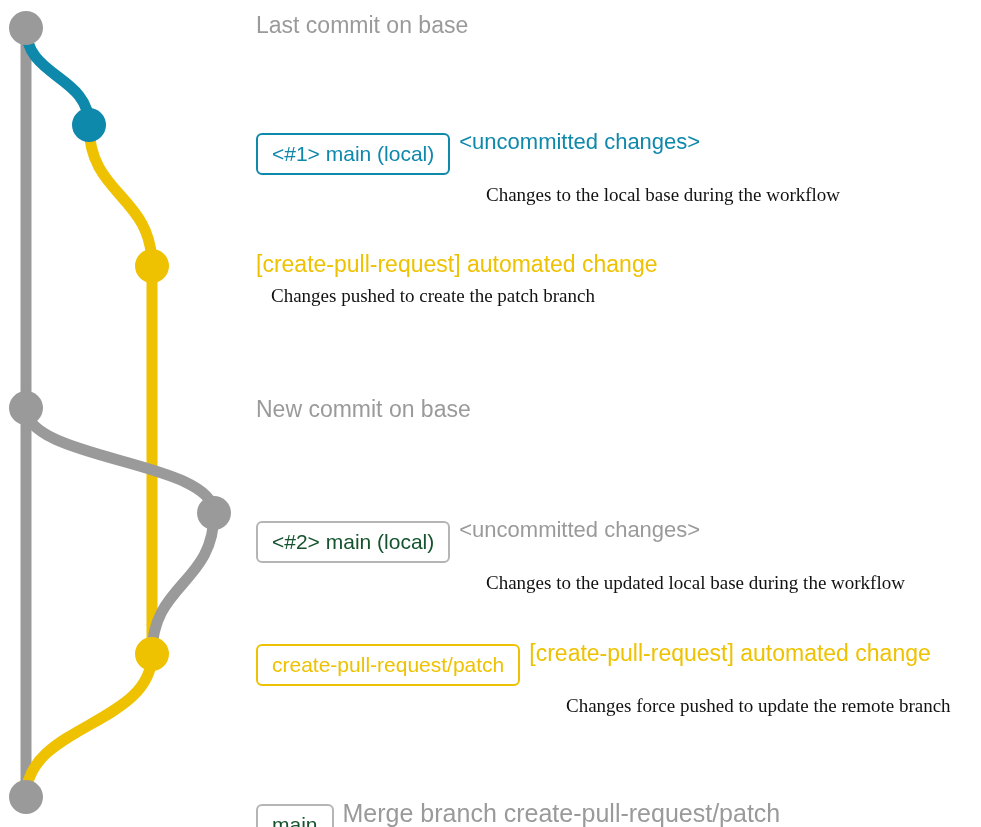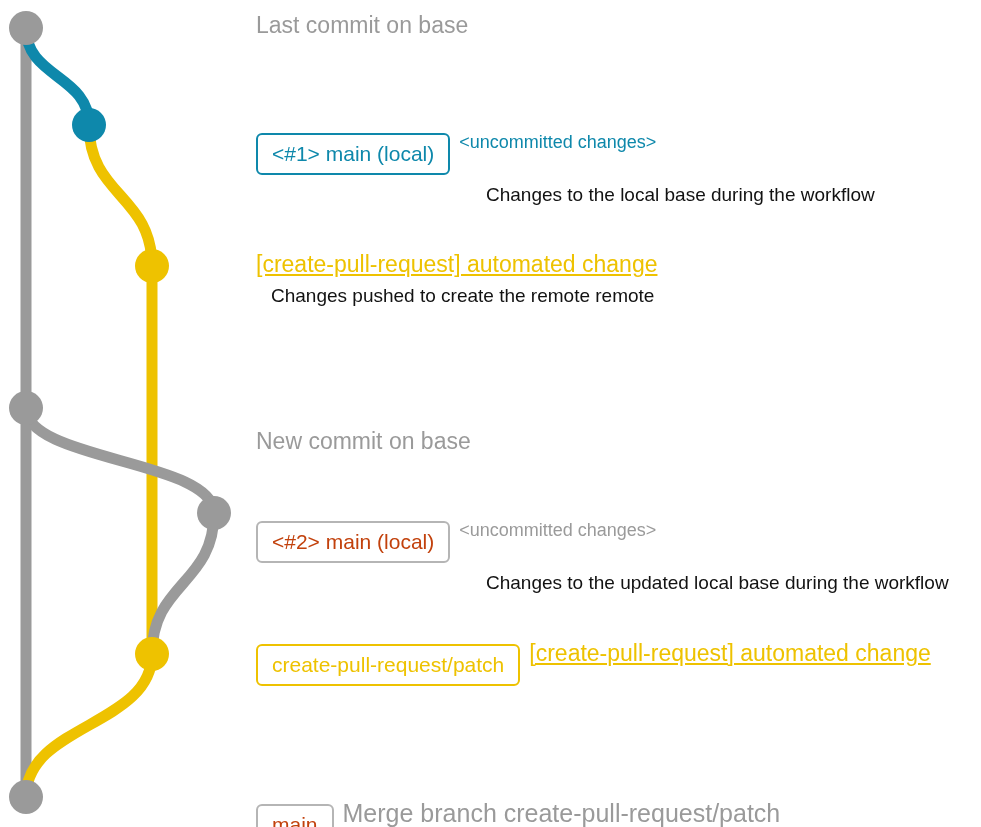--- a/index.html
+++ b/index.html
@@ -57,36 +57,36 @@
     font-size: 21px;
     font-weight: 400;
     line-height: 1;
     padding: 8px 14px 9px 14px;
     background: #ffffff;
     box-sizing: border-box;
     margin-top: 24px;
   }
   .pill.blue   { border-color: #0e88ab; color: #0e88ab; }
   .pill.yellow { border-color: #eec200; color: #eec200; }
-  .pill.gray   { border-color: #b5b5b5; color: #c2410c; }
+  .pill.gray   { border-color: #b5b5b5; color: #14532d; }
 
   
   .subject {
     font-family: "Liberation Sans", sans-serif;
-    font-size: 18px;
+    font-size: 22px;
     line-height: 1;
     white-space: nowrap;
   }
   .subject.blue   { color: #0e88ab; }
-  .subject.yellow { color: #eec200; text-decoration: underline; }
+  .subject.yellow { color: #eec200; }
   .subject.gray   { color: #9a9a9a; }
 
   
   .detail {
-    font-family: Liberation Sans, sans-serif;
+    font-family: Liberation Serif, serif;
     font-size: 19px;
     color: #121212;
     white-space: nowrap;
     margin-top: 9px;
   }
 
   
   .plain-subject {
     position: absolute;
     font-family: "Liberation Sans", sans-serif;
@@ -131,38 +131,39 @@
       <span class="pill blue">&lt;#1&gt; main (local)</span>
       <span class="subject blue">&lt;uncommitted changes&gt;</span>
     </div>
     <div class="detail" style="margin-left:230px;">Changes to the local base during the workflow</div>
   </div>
 
   <div class="row" style="left:256px; top:253px;">
     <div class="row-main">
       <span class="subject yellow" style="font-size:23px;">[create-pull-request] automated change</span>
     </div>
-    <div class="detail" style="margin-left:15px;">Changes pushed to create the remote remote</div>
+    <div class="detail" style="margin-left:15px;">Changes pushed to create the patch branch</div>
   </div>
 
-  <div class="plain-subject subject gray" style="left:256px; top:398px; font-size:23px;margin-top:32px;">New commit on base</div>
+  <div class="plain-subject subject gray" style="left:256px; top:398px; font-size:23px;">New commit on base</div>
 
   <div class="row" style="left:256px; top:497px;">
     <div class="row-main">
       <span class="pill gray">&lt;#2&gt; main (local)</span>
       <span class="subject gray">&lt;uncommitted changes&gt;</span>
     </div>
     <div class="detail" style="margin-left:230px;">Changes to the updated local base during the workflow</div>
   </div>
 
   <div class="row" style="left:256px; top:620px;">
     <div class="row-main">
       <span class="pill yellow">create-pull-request/patch</span>
       <span class="subject yellow" style="font-size:23px;">[create-pull-request] automated change</span>
     </div>
+    <div class="detail" style="margin-left:310px;">Changes force pushed to update the remote branch</div>
   </div>
 
   <div class="row" style="left:256px; top:780px;">
     <div class="row-main">
       <span class="pill gray">main</span>
       <span class="subject gray" style="font-size:25px;">Merge branch create-pull-request/patch</span>
     </div>
   </div>
 
 </div>

